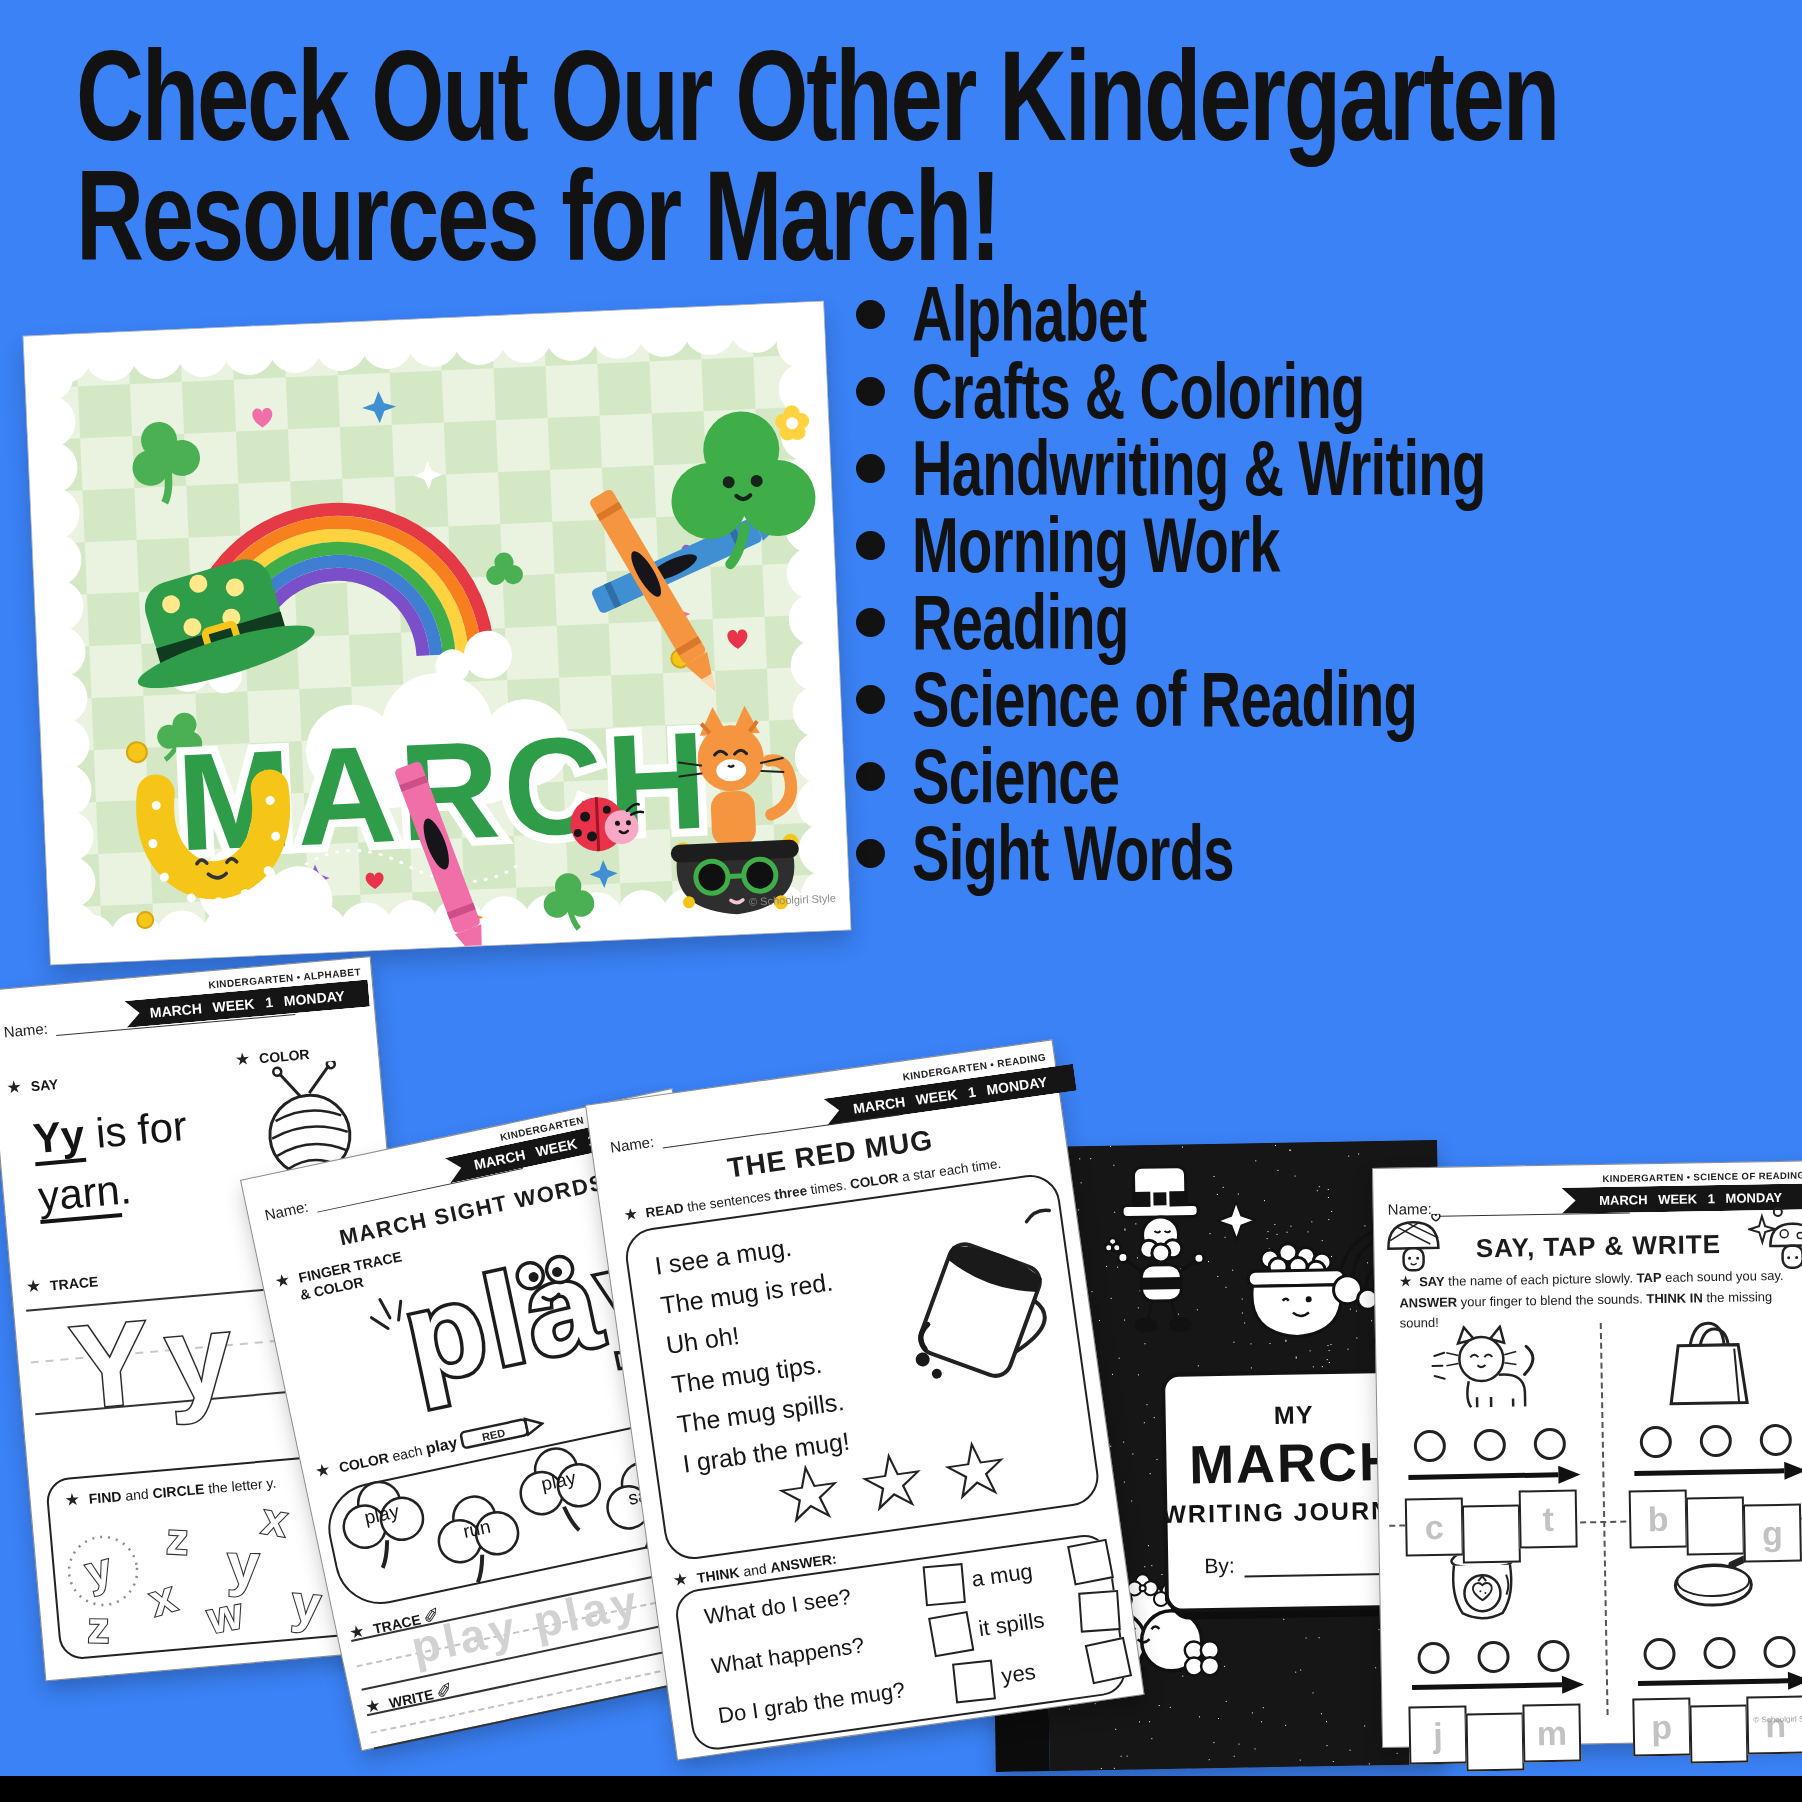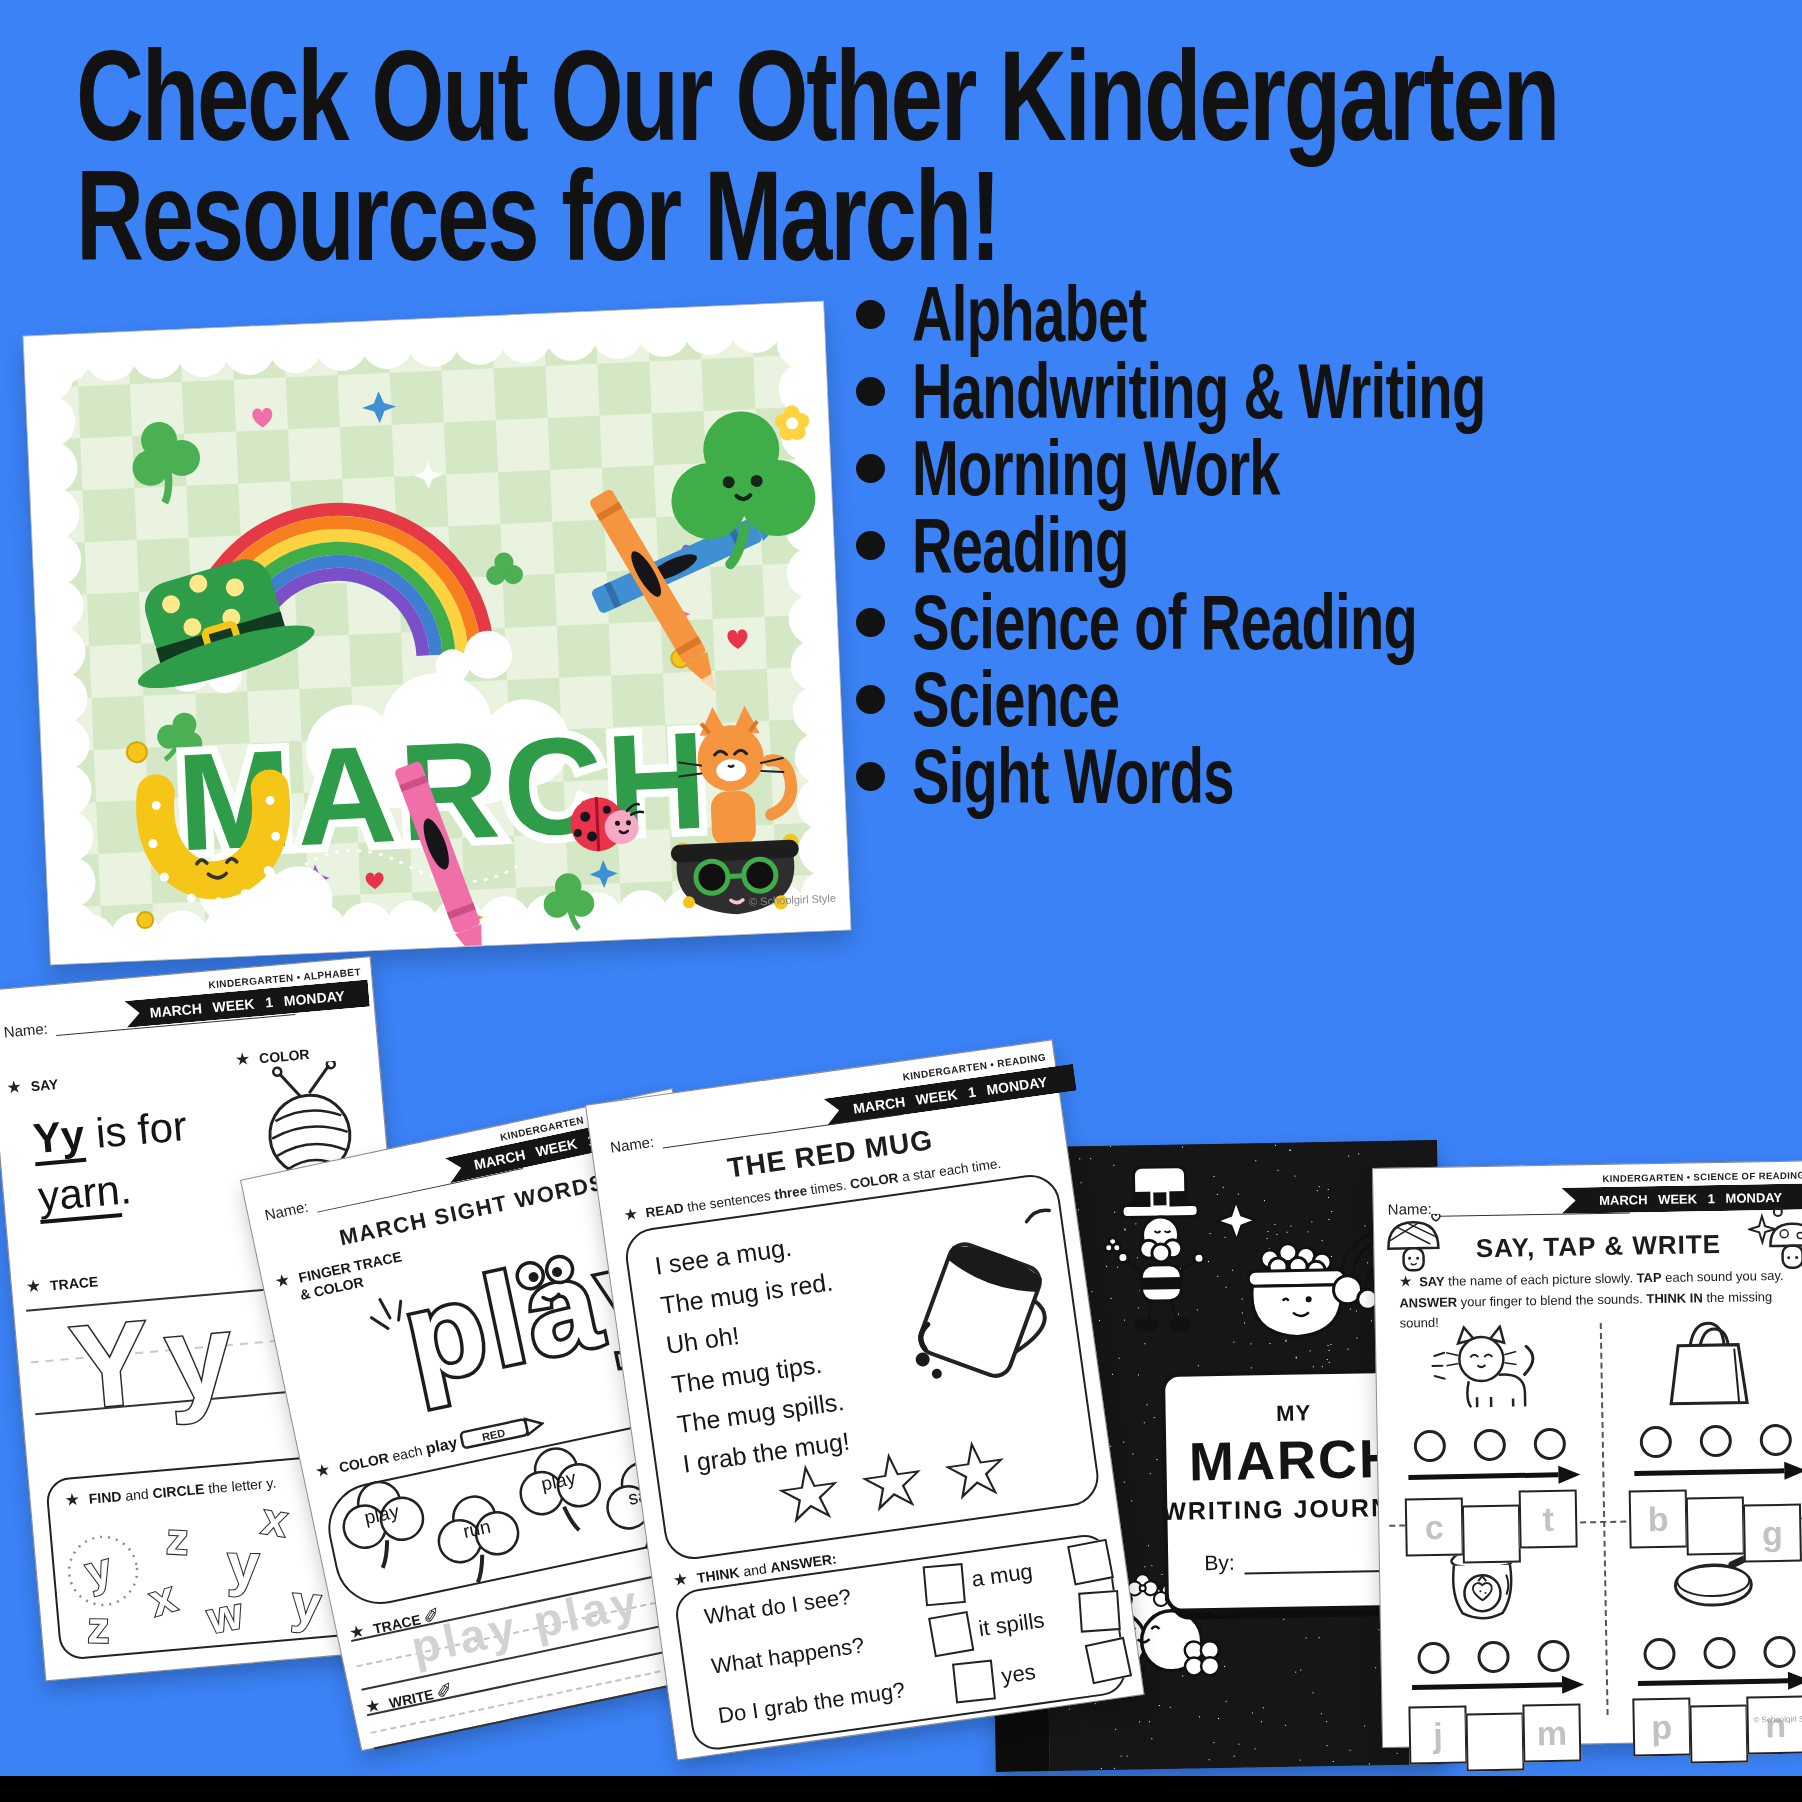--- a/index.html
+++ b/index.html
@@ -47,21 +47,21 @@
   .star-glyph{font-family:"DejaVu Sans",sans-serif;color:#222;}
 
   
   #journal{position:absolute;left:985px;top:1148px;width:452px;height:624px;transform:rotate(-1deg);
            transform-origin:top left;box-shadow:0 10px 20px rgba(0,0,0,.25);}
   #journal .spine{position:absolute;left:0;top:0;width:54px;height:100%;background:#0c0c0c;}
   #journal .cover{position:absolute;left:54px;top:0;right:0;bottom:0;background:#161616;overflow:hidden;}
   #jlabel{position:absolute;left:118px;top:228px;right:16px;height:232px;background:#fff;
           border:4px solid #121212;border-radius:18px;box-shadow:6px 7px 0 #0d0d0d;
           display:flex;flex-direction:column;align-items:center;color:#141414;}
-  #jlabel .j1{font-size:22px;font-weight:bold;margin-top:26px;letter-spacing:1px;}
+  #jlabel .j1{font-size:25px;font-weight:bold;margin-top:26px;letter-spacing:1px;}
   #jlabel .j2{font-size:54px;font-weight:bold;letter-spacing:2px;margin-top:2px;}
   #jlabel .j3{font-size:25px;font-weight:bold;letter-spacing:2px;margin-top:4px;white-space:nowrap;}
   #jlabel .byrow{align-self:flex-start;display:flex;align-items:flex-end;margin:26px 0 0 36px;font-size:21px;}
   #jlabel .byrow .nline{width:220px;border-bottom:2px solid #222;margin-left:10px;}
 
   .arrow-svg{position:absolute;}
   .lbox{position:absolute;width:54px;height:54px;border:2.5px solid #222;background:#fff;
         display:flex;align-items:center;justify-content:center;font-size:34px;font-weight:bold;color:#c2c2c2;}
   .vdiv{position:absolute;border-left:2.5px dashed #555;}
   .hdiv{position:absolute;border-top:2.5px dashed #555;}
@@ -75,20 +75,24 @@
 
   <div id="headline">
     <div>Check Out Our Other Kindergarten</div>
     <div>Resources for March!</div>
   </div>
 
   <ul id="bullets">
     <li>
         <span class="dot"></span>
         <span class="btxt">Alphabet</span>
+      </li>
+    <li>
+        <span class="dot"></span>
+        <span class="btxt">Crafts &amp; Coloring</span>
       </li>
     <li>
         <span class="dot"></span>
         <span class="btxt">Handwriting &amp; Writing</span>
       </li>
     <li>
         <span class="dot"></span>
         <span class="btxt">Morning Work</span>
       </li>
     <li>

